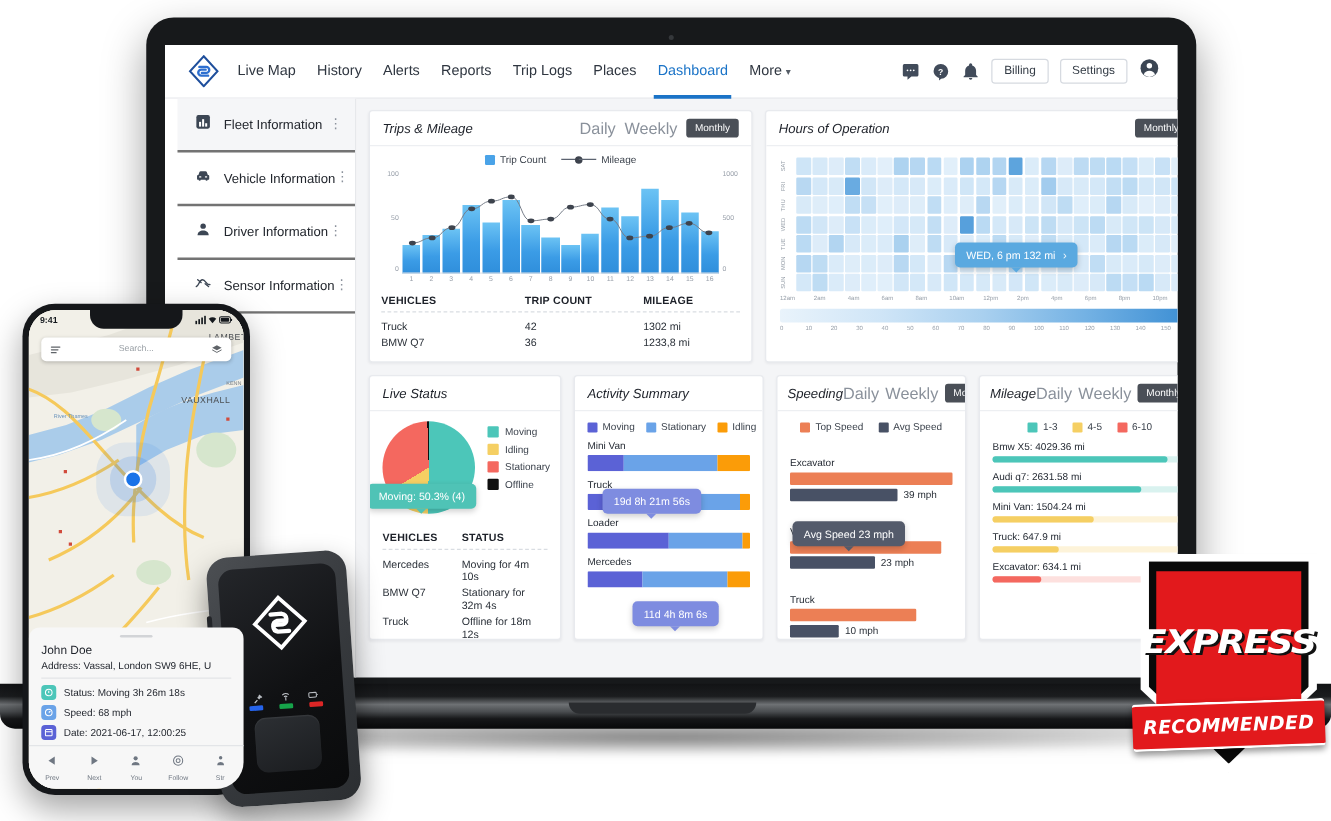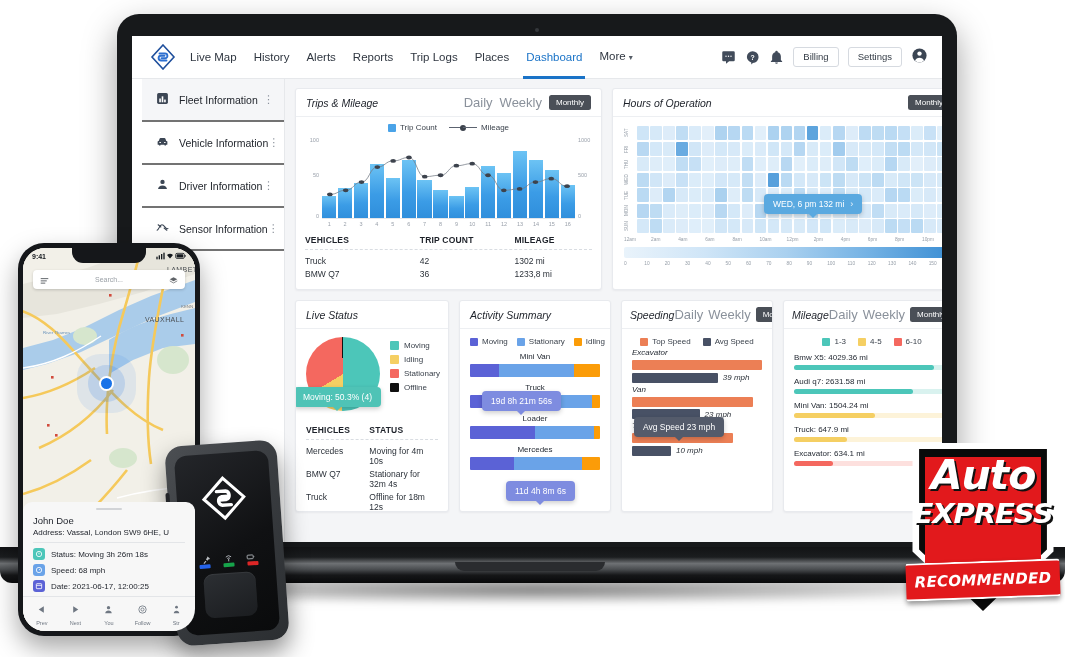--- a/index.html
+++ b/index.html
@@ -168,25 +168,25 @@
   .tip .chev{margin-left:6px;font-size:9px;opacity:.9;}
 
   
   .pie{width:74px;height:74px;border-radius:50%;flex:0 0 auto;}
   .legend-v{display:flex;flex-direction:column;gap:5px;margin-left:10px;padding-top:4px;}
   .legend-v .li{display:flex;align-items:center;gap:5px;}
   .legend-v .sw{width:9px;height:9px;}
 
   
   .act-item{margin-top:6px;}
-  .act-lab{font-size:8px;color:#242a33;margin-bottom:3px;text-align:center;}
+  .act-lab{font-size:8px;color:#242a33;margin-bottom:3px;}
   .stack{display:flex;height:13px;border-radius:1px;overflow:hidden;}
 
   
-  .sp-item{margin-top:2px;font-style:italic;}
+  .sp-item{margin-top:20px;}
   .sp-lab{font-size:8px;color:#242a33;margin-bottom:3px;}
   .sp-bar{height:10px;border-radius:1px;}
   .sp-row2{display:flex;align-items:center;gap:5px;margin-top:2.5px;}
   .sp-val{font-size:8px;color:#2b3139;white-space:nowrap;}
 
   
   .ml-item{margin-top:7px;}
   .ml-lab{font-size:8px;color:#242a33;margin-bottom:3px;}
   .ml-track{height:5px;border-radius:3px;position:relative;}
   .ml-fill{height:5px;border-radius:3px;}
@@ -1198,20 +1198,19 @@
         <span class="led" style="background:#dc2626;"></span>
       </div>
       <div class="tr-btn"></div>
     </div>
   </div>
 
   <div class="badge">
     <div class="badge-shield"></div>
     <div class="badge-inner"></div>
     <div class="badge-red"></div>
-    <div class="badge-auto">Auto</div>
     <div class="badge-express">EXPRESS</div>
     <div class="ribbon">
       <div class="ribbon-txt">RECOMMENDED</div>
     </div>
   </div>
 
 </div>
 
 </body></html>

